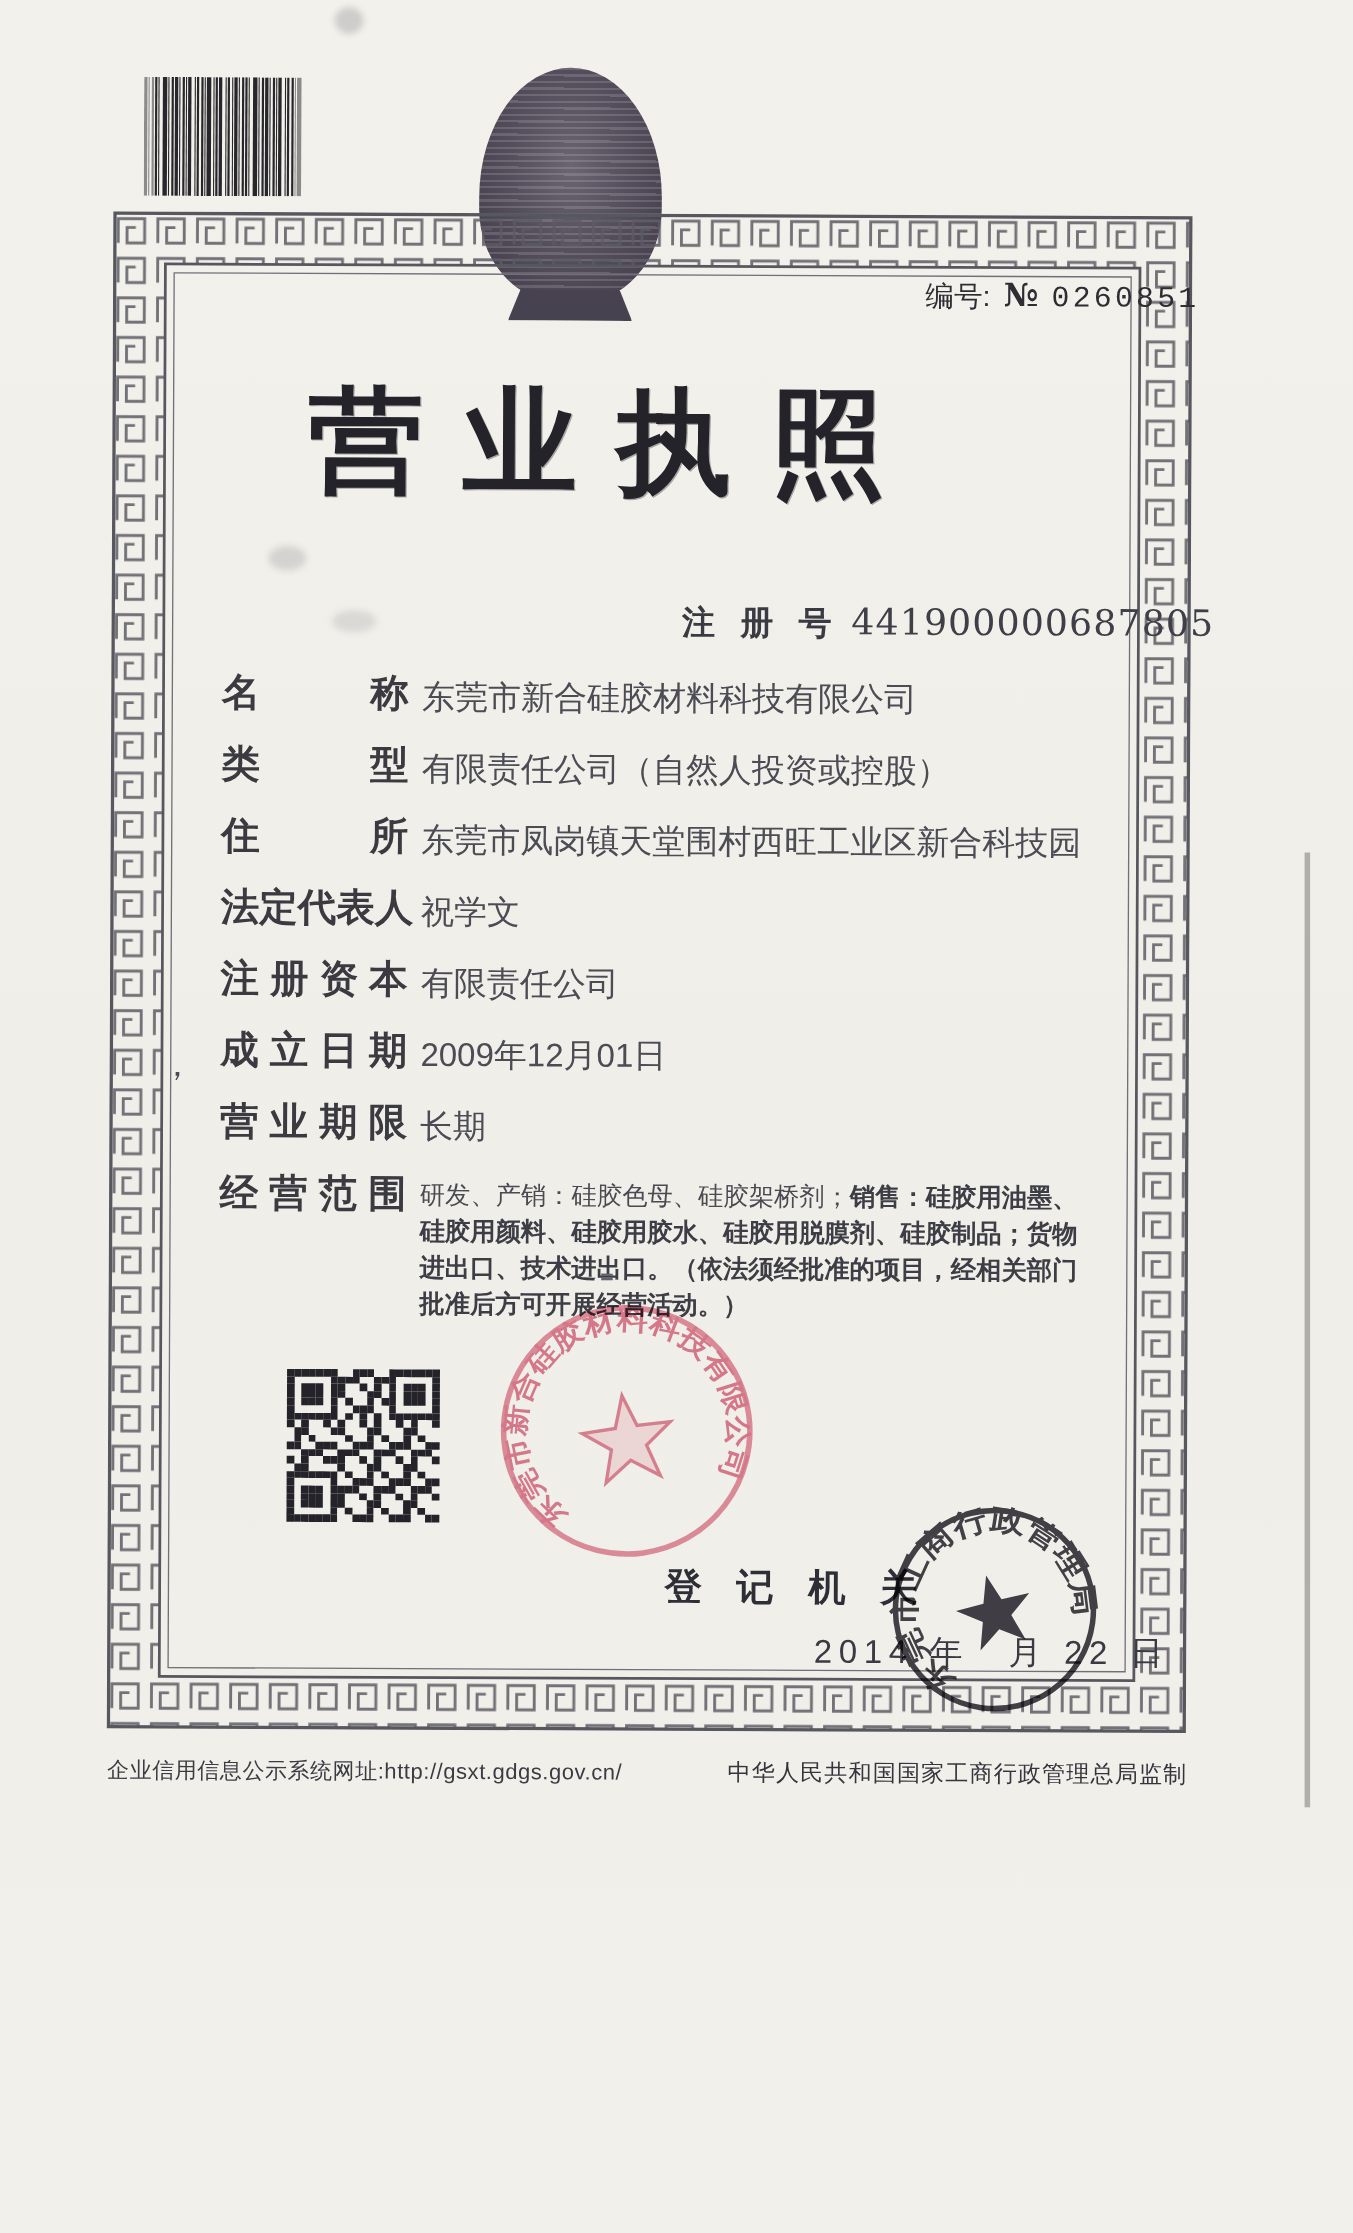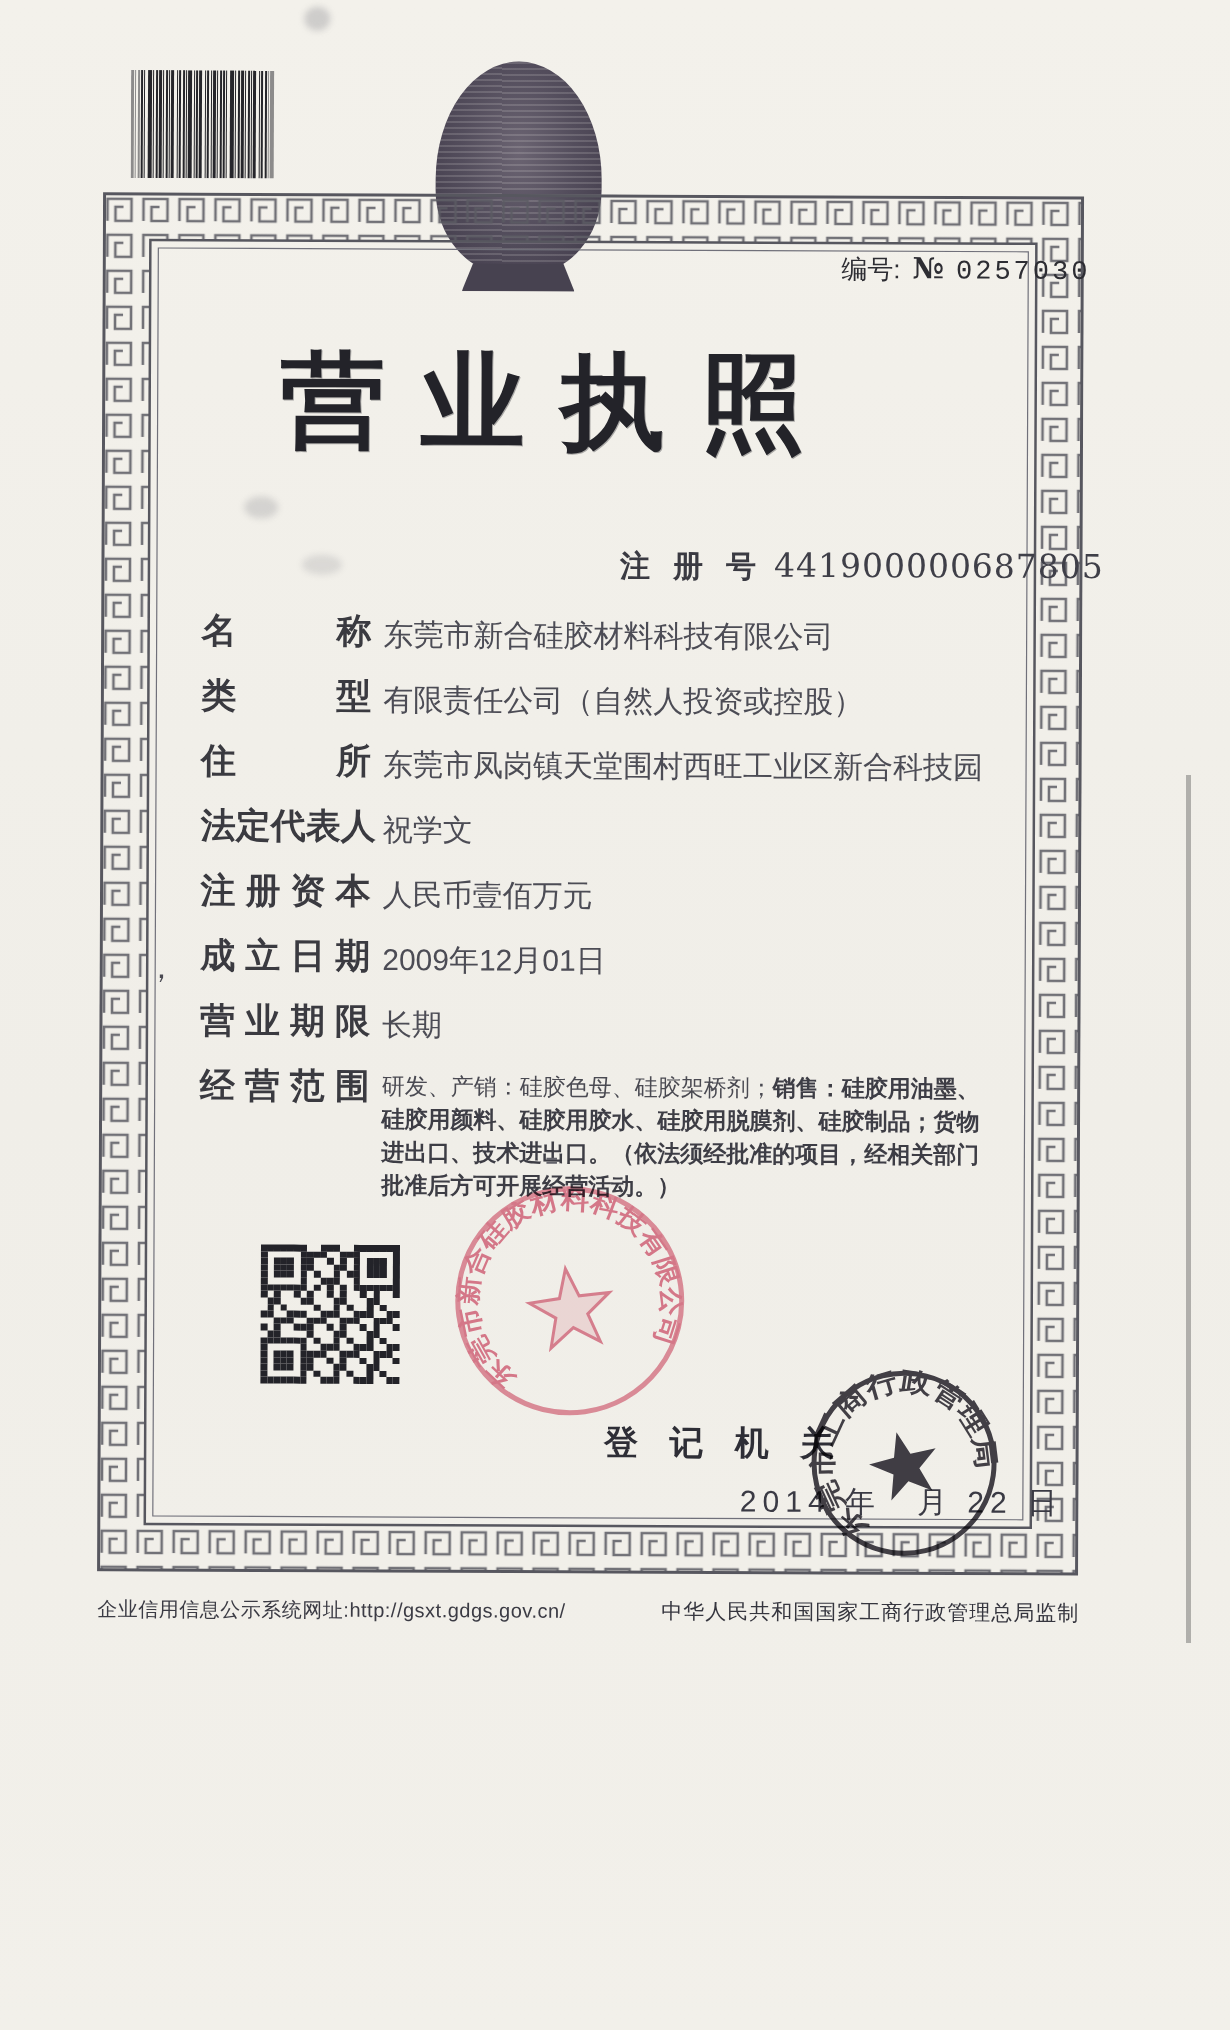--- a/index.html
+++ b/index.html
@@ -132,21 +132,21 @@
       </defs>
       <path d="M2,2 H980 V1378 H2 Z M48,48 H934 V1332 H48 Z" fill="url(#meander)" fill-rule="evenodd" opacity="0.85"></path>
       <rect x="2" y="2" width="978" height="1376" fill="none" stroke="#57575f" stroke-width="3"></rect>
       <rect x="48" y="48" width="886" height="1284" fill="none" stroke="#57575f" stroke-width="2.5"></rect>
       <rect x="56" y="56" width="870" height="1268" fill="none" stroke="#70707a" stroke-width="1.2"></rect>
     </svg>
 
     <div class="serial">
       <span>编号:</span>
       <span class="sym">№</span>
-      <span class="num">0257030</span>
+      <span class="num">0260851</span>
     </div>
 
     <h1 class="title">营业执照</h1>
 
     <div class="regno">
       <span class="rlabel">
           <span>注</span>
           <span>册</span>
           <span>号</span>
         </span>
@@ -185,21 +185,21 @@
           </div>
         <div class="fvalue">祝学文</div>
       </div>
       <div class="frow">
         <div class="flabel">
             <span>注</span>
             <span>册</span>
             <span>资</span>
             <span>本</span>
           </div>
-        <div class="fvalue">人民币壹佰万元</div>
+        <div class="fvalue">有限责任公司</div>
       </div>
       <div class="frow">
         <div class="flabel">
             <span>成</span>
             <span>立</span>
             <span>日</span>
             <span>期</span>
           </div>
         <div class="fvalue">2009年12月01日</div>
       </div>

